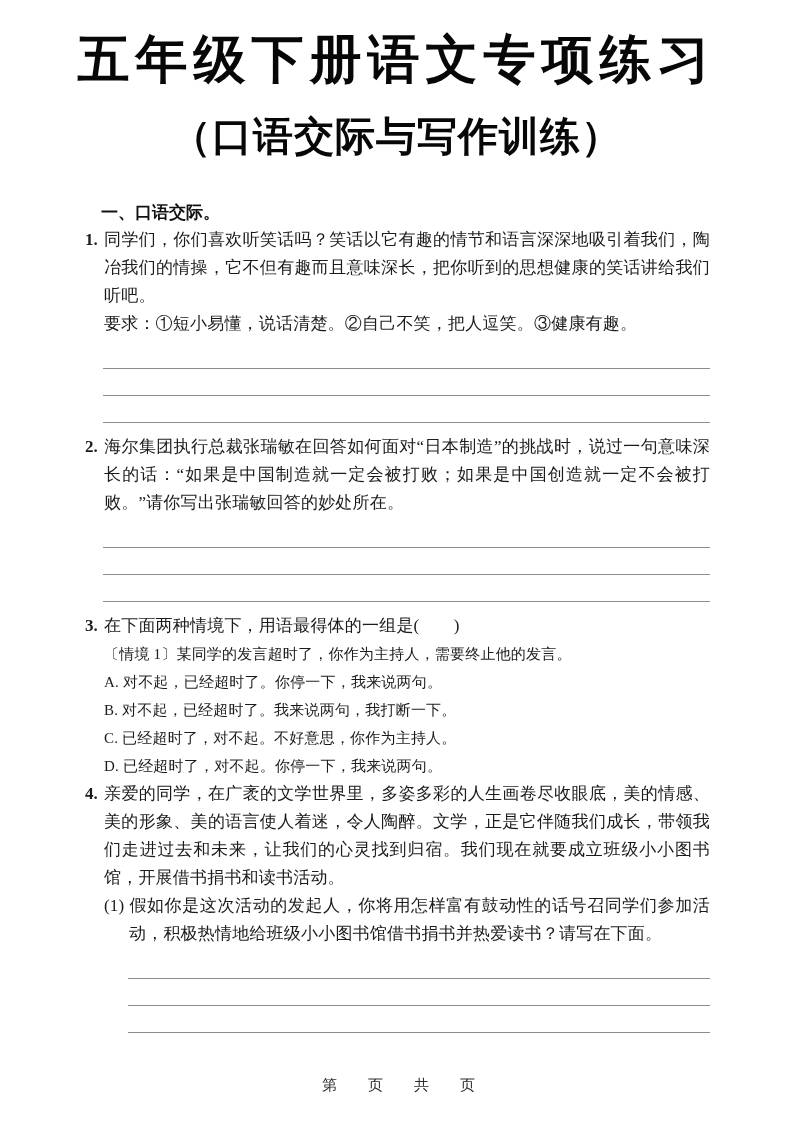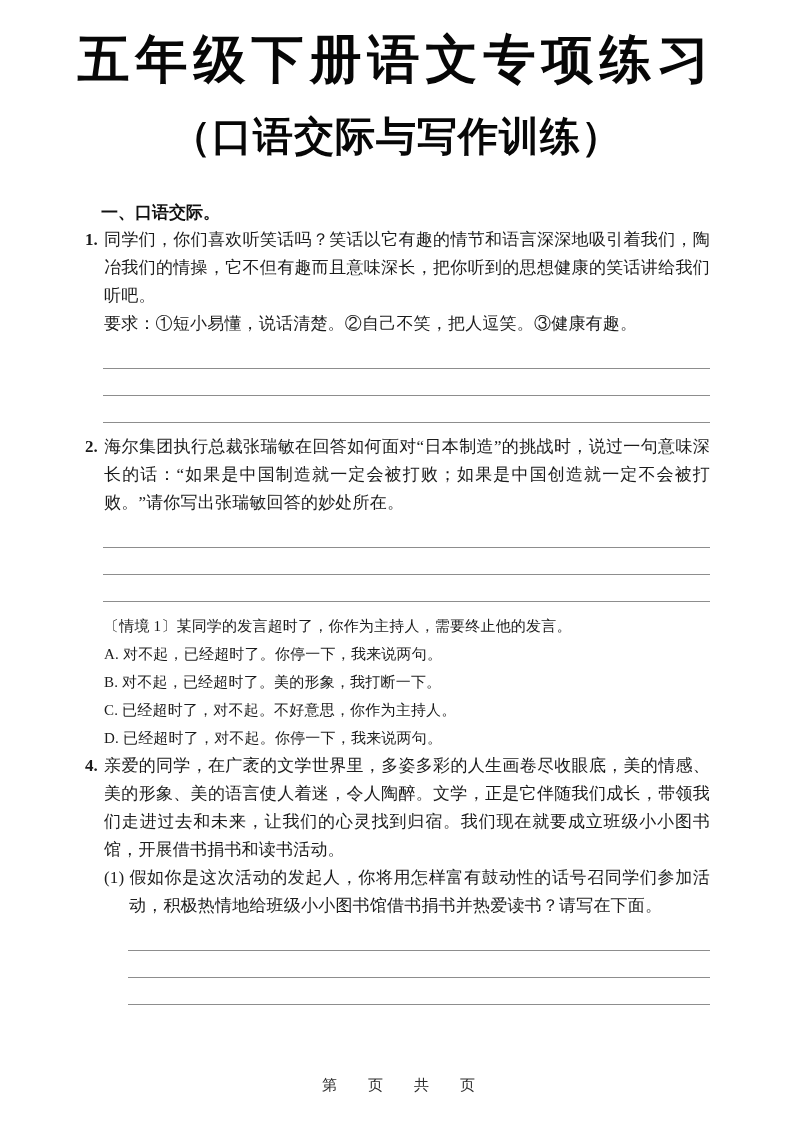--- a/index.html
+++ b/index.html
@@ -87,23 +87,24 @@
       </div>
       <div class="rules">
         <div class="rule-line"></div>
         <div class="rule-line"></div>
         <div class="rule-line"></div>
       </div>
     </div>
 
     <div class="q">
       <div class="q-body">
+        <p><span class="q-num">3.</span><span>在下面两种情境下，用语最得体的一组是(　　)</span></p>
         <p class="situation-row">〔情境 1〕某同学的发言超时了，你作为主持人，需要终止他的发言。</p>
         <p class="opt-row">A. 对不起，已经超时了。你停一下，我来说两句。</p>
-        <p class="opt-row">B. 对不起，已经超时了。美的形象，我打断一下。</p>
+        <p class="opt-row">B. 对不起，已经超时了。我来说两句，我打断一下。</p>
         <p class="opt-row">C. 已经超时了，对不起。不好意思，你作为主持人。</p>
         <p class="opt-row">D. 已经超时了，对不起。你停一下，我来说两句。</p>
       </div>
     </div>
 
     <div class="q">
       <div class="q-body">
         <p><span class="q-num">4.</span><span>亲爱的同学，在广袤的文学世界里，多姿多彩的人生画卷尽收眼底，美的情感、美的形象、美的语言使人着迷，令人陶醉。文学，正是它伴随我们成长，带领我们走进过去和未来，让我们的心灵找到归宿。我们现在就要成立班级小小图书馆，开展借书捐书和读书活动。</span></p>
         <p class="sub-q"><span class="sub-num">(1)</span><span>假如你是这次活动的发起人，你将用怎样富有鼓动性的话号召同学们参加活动，积极热情地给班级小小图书馆借书捐书并热爱读书？请写在下面。</span></p>
       </div>

